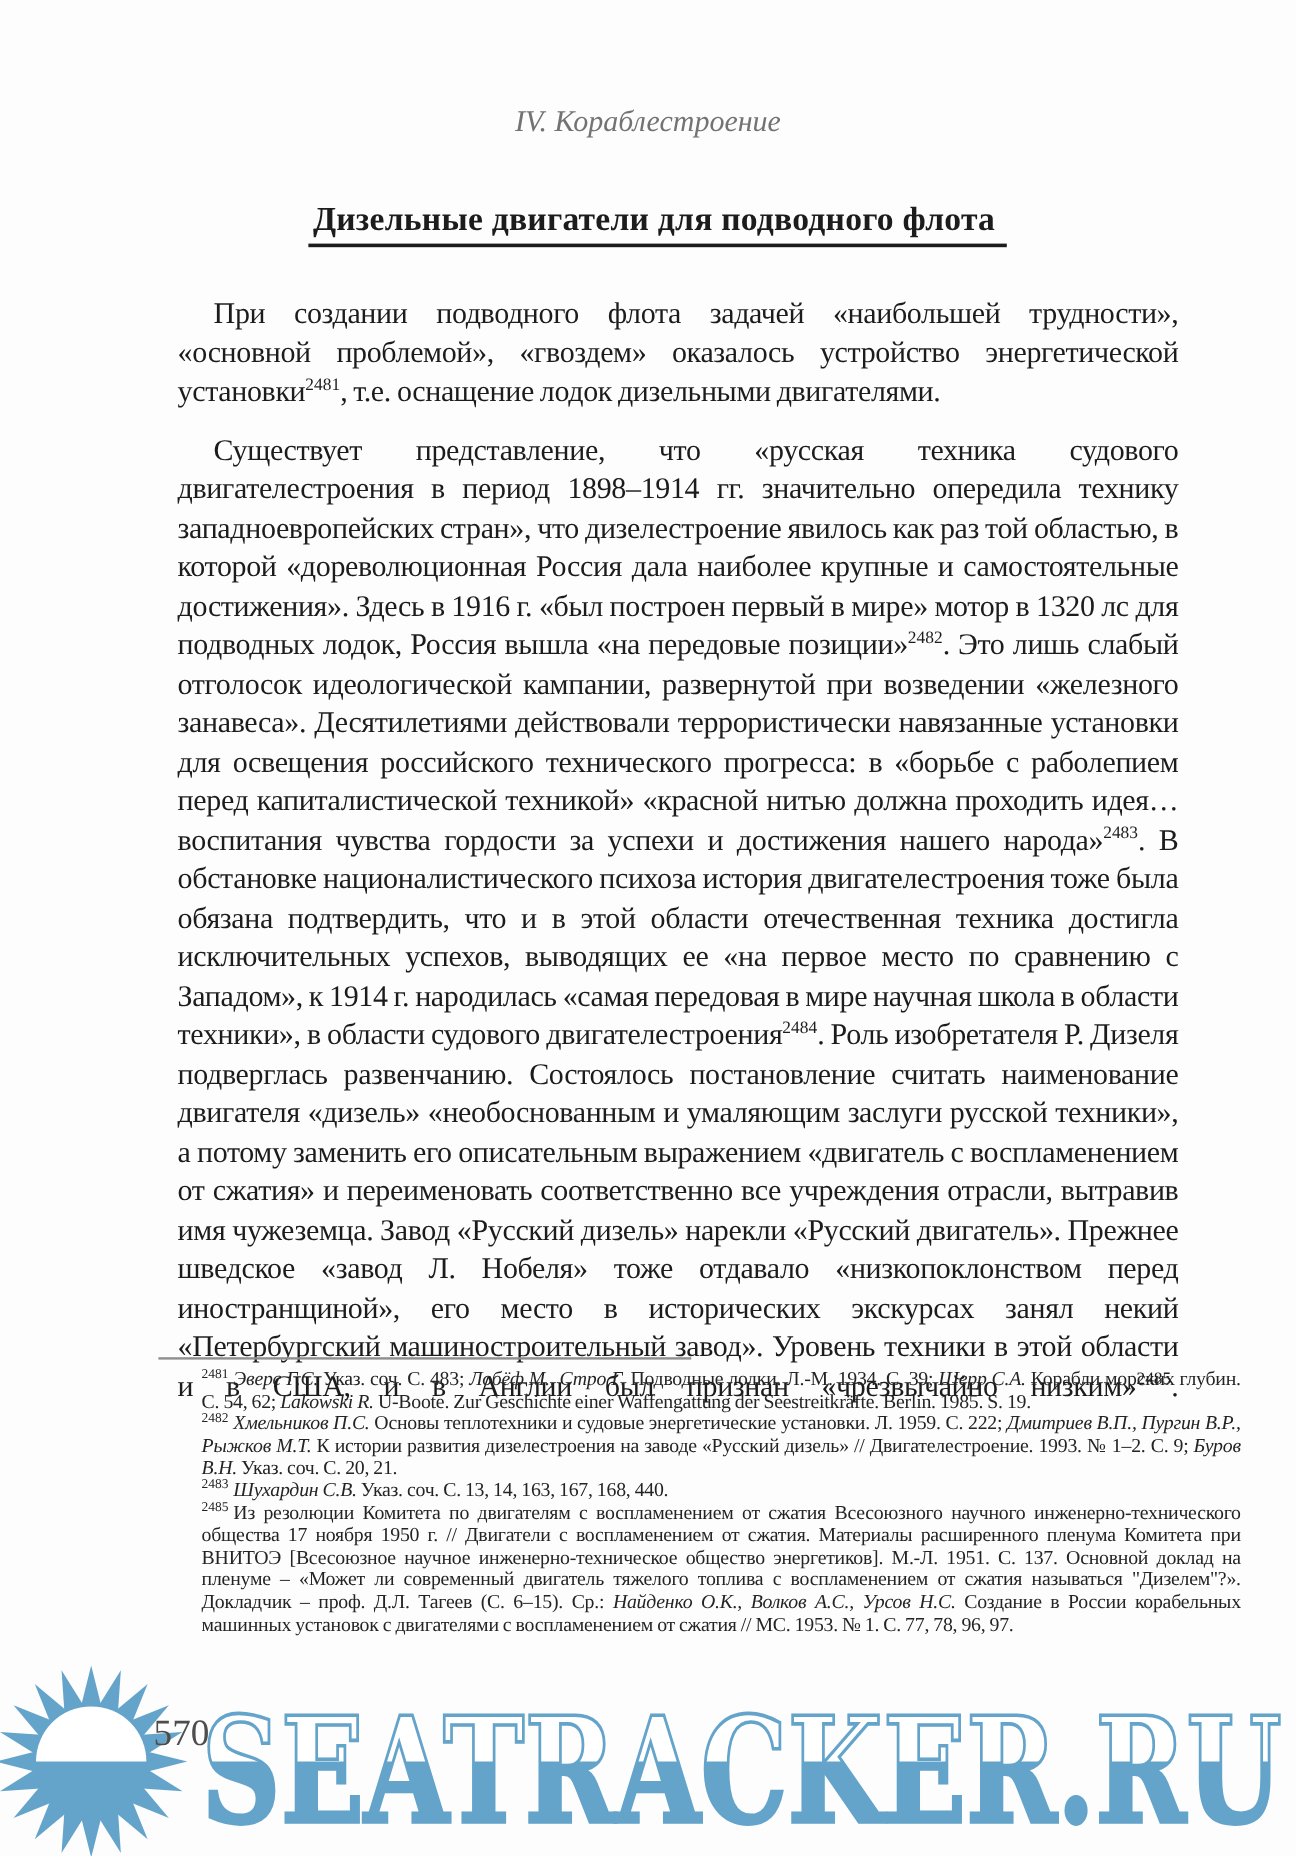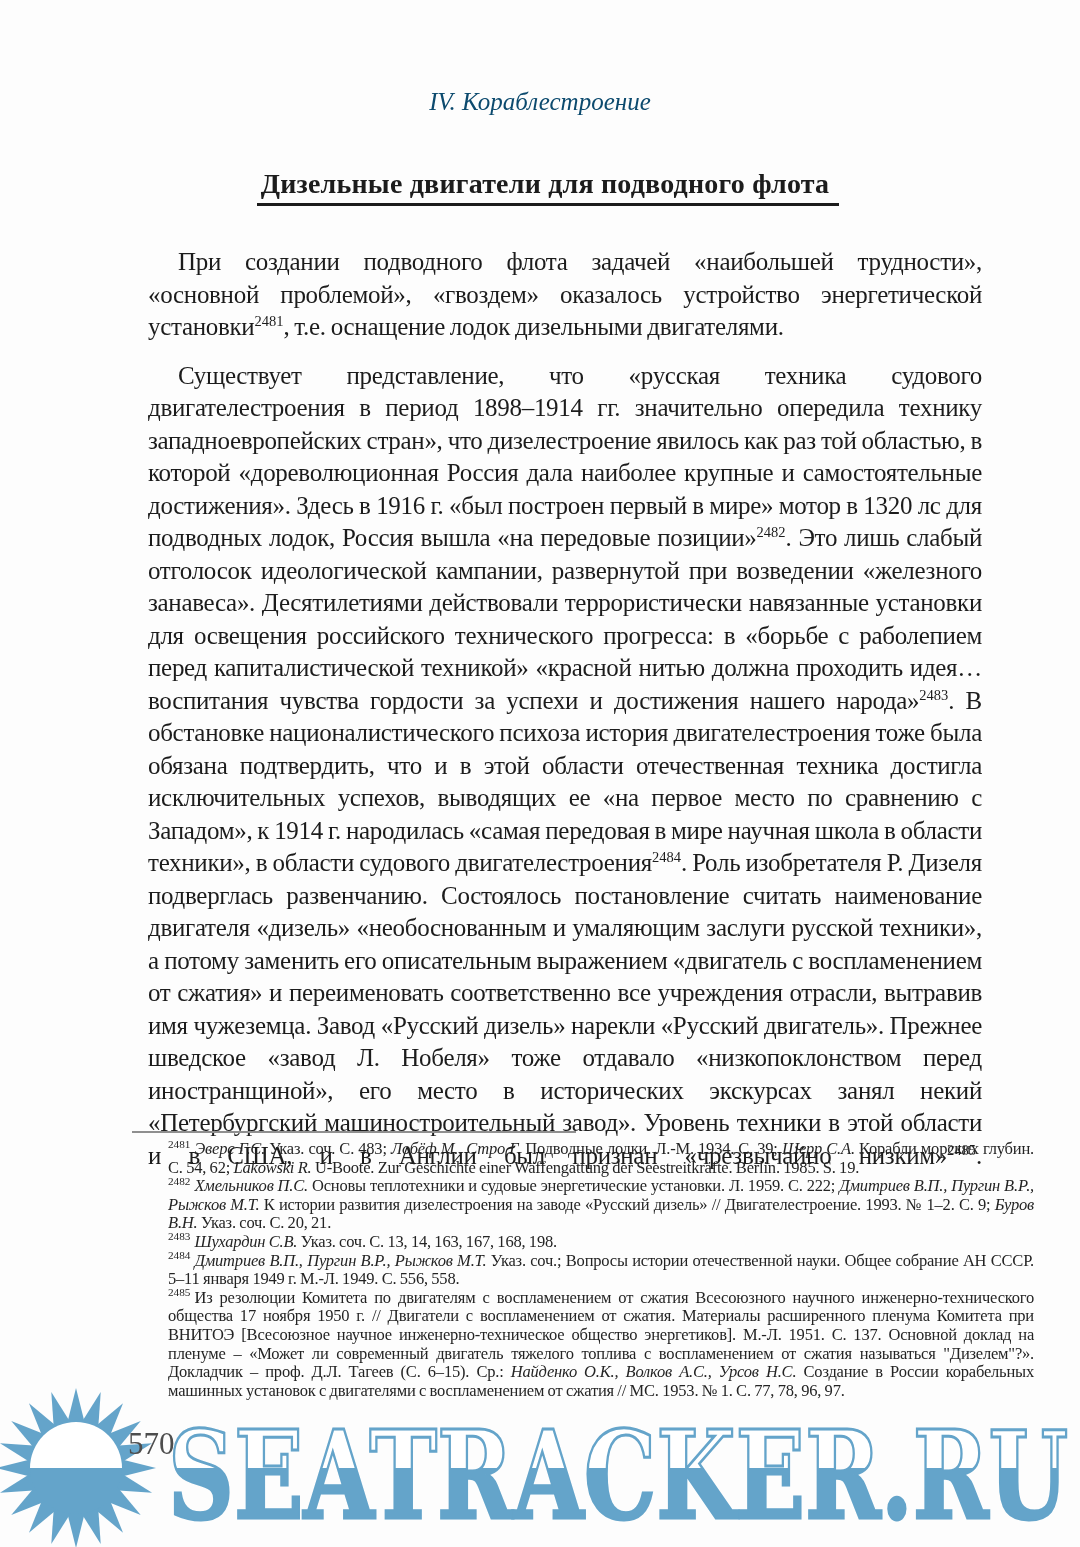--- a/index.html
+++ b/index.html
@@ -3,21 +3,21 @@
 <meta charset="utf-8">
 <style>
   html,body{margin:0;padding:0;background:#e9e9e9;}
   .page{
     position:relative;width:1080px;height:1547px;margin:0 auto;
     background:#fdfdfd;overflow:hidden;
     font-family:"Liberation Serif", serif;color:#1c1c1c;
   }
   .running-head{
     position:absolute;top:88px;left:0;width:100%;
-    text-align:center;font-style:italic;font-size:25px;color:#0c4a6e;
+    text-align:center;font-style:italic;font-size:25px;color:#737373;
   }
   .section-title{
     position:absolute;top:168px;left:0;width:100%;
     text-align:center;font-size:28px;font-weight:bold;letter-spacing:.2px;
   }
   .section-title .title-underline{
     display:inline-block;border-bottom:3px solid #1c1c1c;
     padding:0 10px 3px 4px;
     margin-left:16px;
   }
@@ -72,23 +72,22 @@
     </div>
 
   <div class="fn-separator"></div>
 
   <div class="footnotes">
 
       <div class="footnote"><sup class="fn-num">2481</sup><span class="fn-text"><i>Эверс Г.С.</i><span> Указ. соч. С. 483; </span><i>Лобёф М., Стро Г.</i><span> Подводные лодки. Л.-М. 1934. С. 39; </span><i>Шерр С.А.</i><span> Корабли морских глубин. С. 54, 62; </span><i>Lakowski R.</i><span> U-Boote. Zur Geschichte einer Waffengattung der Seestreitkräfte. Berlin. 1985. S. 19.</span></span></div>
 
       <div class="footnote"><sup class="fn-num">2482</sup><span class="fn-text"><i>Хмельников П.С.</i><span> Основы теплотехники и судовые энергетические установки. Л. 1959. С. 222; </span><i>Дмитриев В.П., Пургин В.Р., Рыжков М.Т.</i><span> К истории развития дизелестроения на заводе «Русский дизель» // Двигателестроение. 1993. № 1–2. С. 9; </span><i>Буров В.Н.</i><span> Указ. соч. С. 20, 21.</span></span></div>
 
-      <div class="footnote"><sup class="fn-num">2483</sup><span class="fn-text"><i>Шухардин С.В.</i><span> Указ. соч. С. 13, 14, 163, 167, 168, 198.</span></span></div>
+      <div class="footnote"><sup class="fn-num">2483</sup><span class="fn-text"><i>Шухардин С.В.</i><span> Указ. соч. С. 13, 14, 163, 167, 168, 440.</span></span></div>
 
-      <div class="footnote"><sup class="fn-num">2484</sup><span class="fn-text"><i>Дмитриев В.П., Пургин В.Р., Рыжков М.Т.</i><span> Указ. соч.; Вопросы истории отечественной науки. Общее собрание АН СССР. 5–11 января 1949 г. М.-Л. 1949. С. 556, 558.</span></span></div>
 
       <div class="footnote"><sup class="fn-num">2485</sup><span class="fn-text"><span>Из резолюции Комитета по двигателям с воспламенением от сжатия Всесоюзного научного инженерно-технического общества 17 ноября 1950 г. // Двигатели с воспламенением от сжатия. Материалы расширенного пленума Комитета при ВНИТОЭ [Всесоюзное научное инженерно-техническое общество энергетиков]. М.-Л. 1951. С. 137. Основной доклад на пленуме – «Может ли современный двигатель тяжелого топлива с воспламенением от сжатия называться "Дизелем"?». Докладчик – проф. Д.Л. Тагеев (С. 6–15). Ср.: </span><i>Найденко О.К., Волков А.С., Урсов Н.С.</i><span> Создание в России корабельных машинных установок с двигателями с воспламенением от сжатия // МС. 1953. № 1. С. 77, 78, 96, 97.</span></span></div>
     </div>
 
   <div class="page-number">570</div>
 
   <svg class="wm-sun" width="164" height="160" viewBox="0 0 164 160" aria-hidden="true">
     <g transform="translate(80,80)">
       <g fill="#64a4ca">
         <polygon points="0,-80 9,-44 -9,-44" transform="rotate(0)"></polygon>

